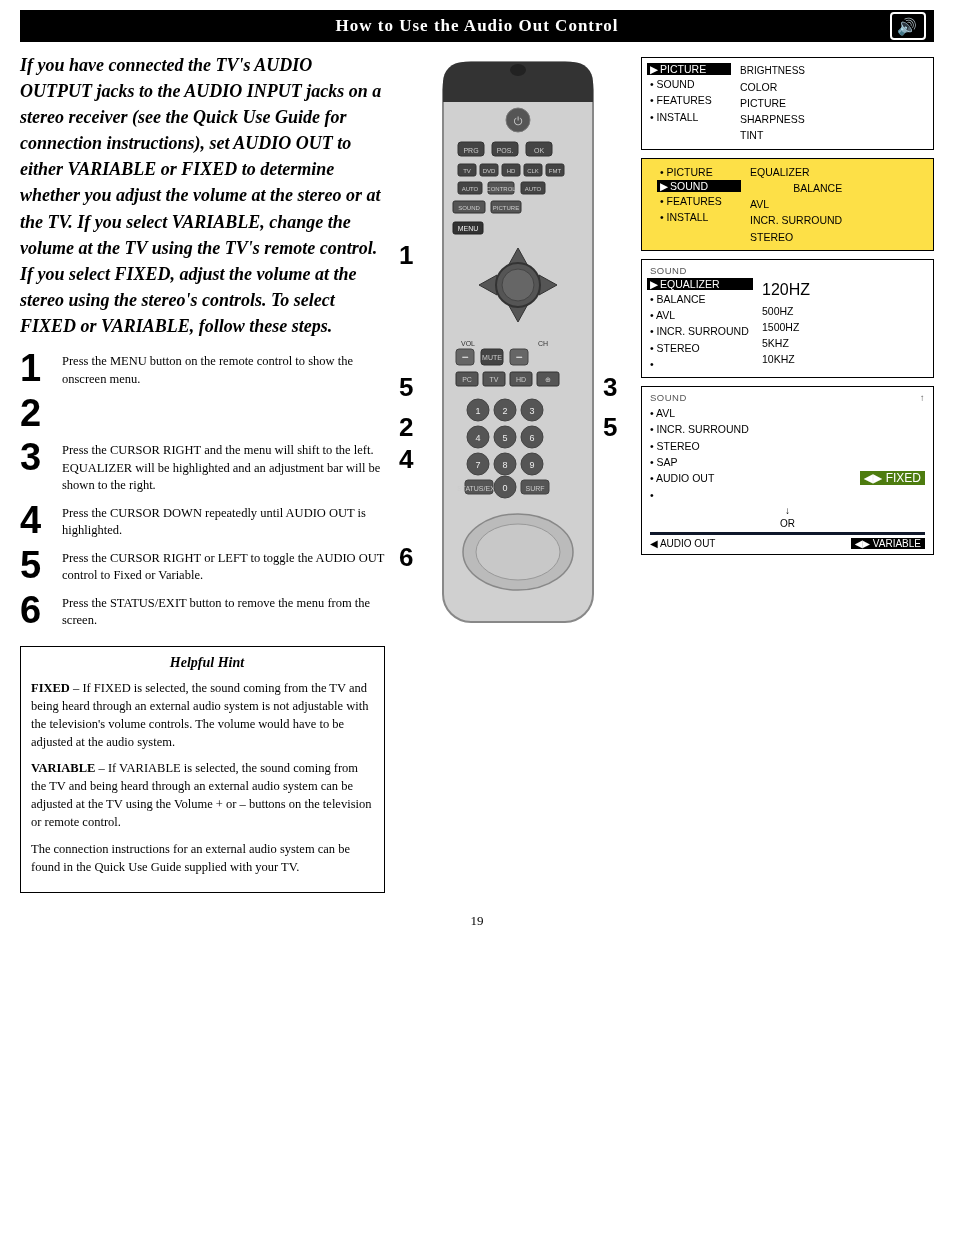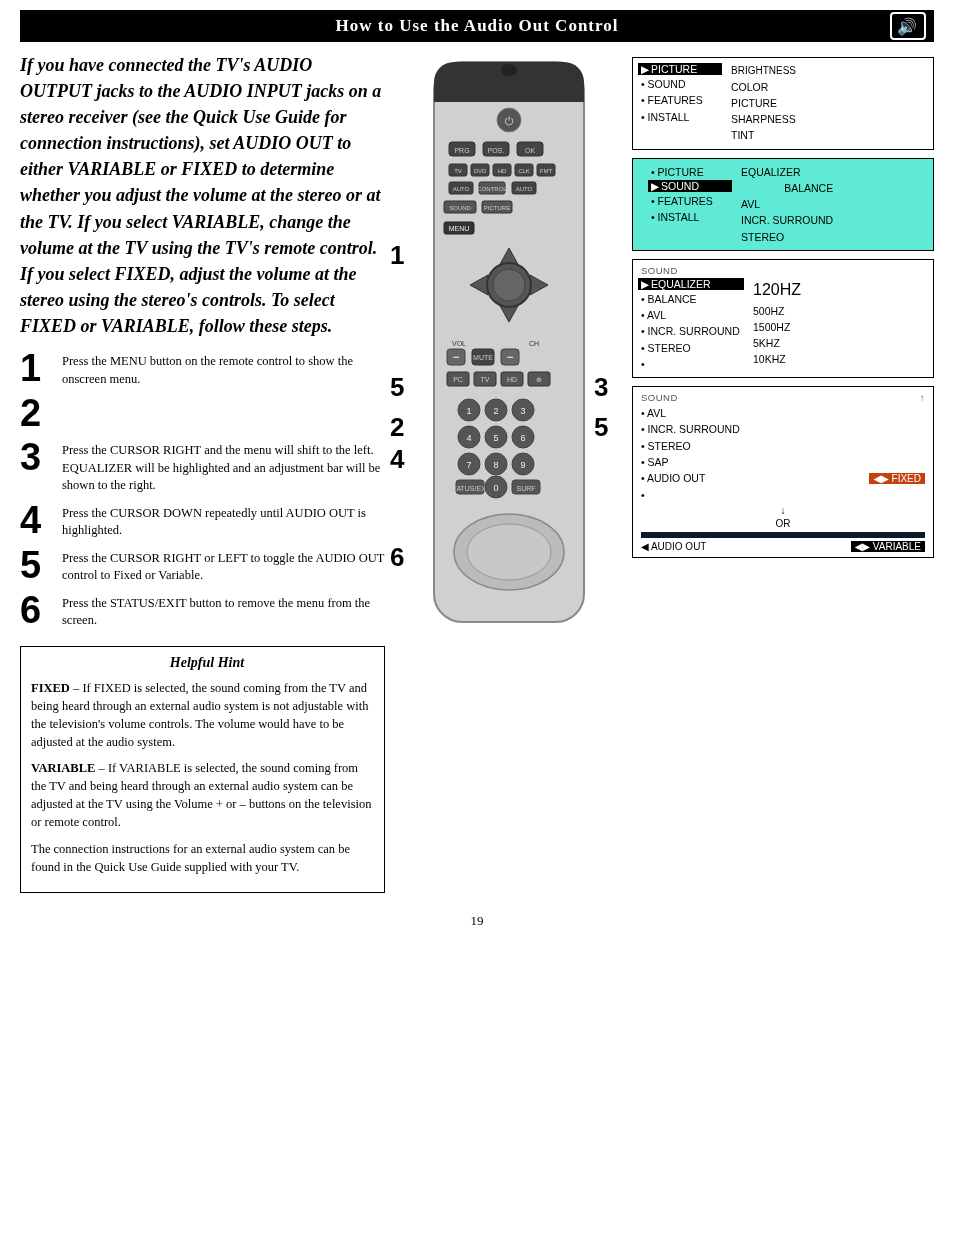--- a/index.html
+++ b/index.html
@@ -39,21 +39,21 @@
       justify-content: center;
       font-size: 16px;
       color: #fff;
     }
 
     
     .main-content {
       display: flex;
       flex-direction: row;
       padding: 10px 20px;
-      gap: 9px;
+      gap: 18px;
     }
 
     
     .left-col {
       width: 365px;
       flex-shrink: 0;
     }
 
     .intro-text {
       font-style: italic;
@@ -386,21 +386,21 @@
             <div>
               <div style="line-height:1.55; font-size:10px;">BRIGHTNESS</div>
               <div style="line-height:1.55; font-size:10.5px;">COLOR</div>
               <div style="line-height:1.55; font-size:10.5px;">PICTURE</div>
               <div style="line-height:1.55; font-size:10.5px;">SHARPNESS</div>
               <div style="line-height:1.55; font-size:10.5px;">TINT</div>
             </div>
           </div>
         </div>
 
-        <div style="border:1.5px solid #000; padding:5px 18px; background:#5eead4;">
+        <div style="border:1.5px solid #000; padding:5px 18px; background:#fde047;">
           <div style="display:flex; flex-direction:row; gap:12px; font-size:10.5px;">
             <div style="min-width:78px;">
               <div style="line-height:1.55; font-size:10.5px;">• PICTURE</div>
               <div style="display:flex;align-items:center;background:#000;color:#fff;padding:0 3px;margin:0 -3px 1px -3px;">
                 <span style="margin-right:2px;">▶</span>
                 <span>SOUND</span>
               </div>
               <div style="line-height:1.55; font-size:10.5px;">• FEATURES</div>
               <div style="line-height:1.55; font-size:10.5px;">• INSTALL</div>
             </div>
@@ -443,27 +443,27 @@
             <span>SOUND</span>
             <span>↑</span>
           </div>
           <div style="font-size:10.5px;">
             <div style="line-height:1.55;">• AVL</div>
             <div style="line-height:1.55;">• INCR. SURROUND</div>
             <div style="line-height:1.55;">• STEREO</div>
             <div style="line-height:1.55;">• SAP</div>
             <div style="display:flex; justify-content:space-between; align-items:center;">
               <span style="line-height:1.55;">• AUDIO OUT</span>
-              <span style="background:#c2410c;color:#fff;padding:0 4px;font-size:10px;">◀▶ FIXED</span>
+              <span style="background:#4d7c0f;color:#fff;padding:0 4px;font-size:12px;">◀▶ FIXED</span>
             </div>
             <div style="line-height:1.55;">•</div>
           </div>
           <div style="text-align:center; font-size:10px; margin: 2px 0;">↓</div>
           <div style="text-align:center; font-size:10px; margin-bottom:3px;">OR</div>
-          <div style="display:flex; justify-content:space-between; align-items:flex-start; border-top:6px solid #0f172a; padding-top:3px;">
+          <div style="display:flex; justify-content:space-between; align-items:flex-start; border-top:3px solid #0f172a; padding-top:3px;">
             <span style="font-size:10px;">◀ AUDIO OUT</span>
             <span style="background:#000;color:#fff;padding:0 4px;font-size:10px;">◀▶ VARIABLE</span>
           </div>
         </div>
 
       </div>
 
     </div>
 
   </div>

